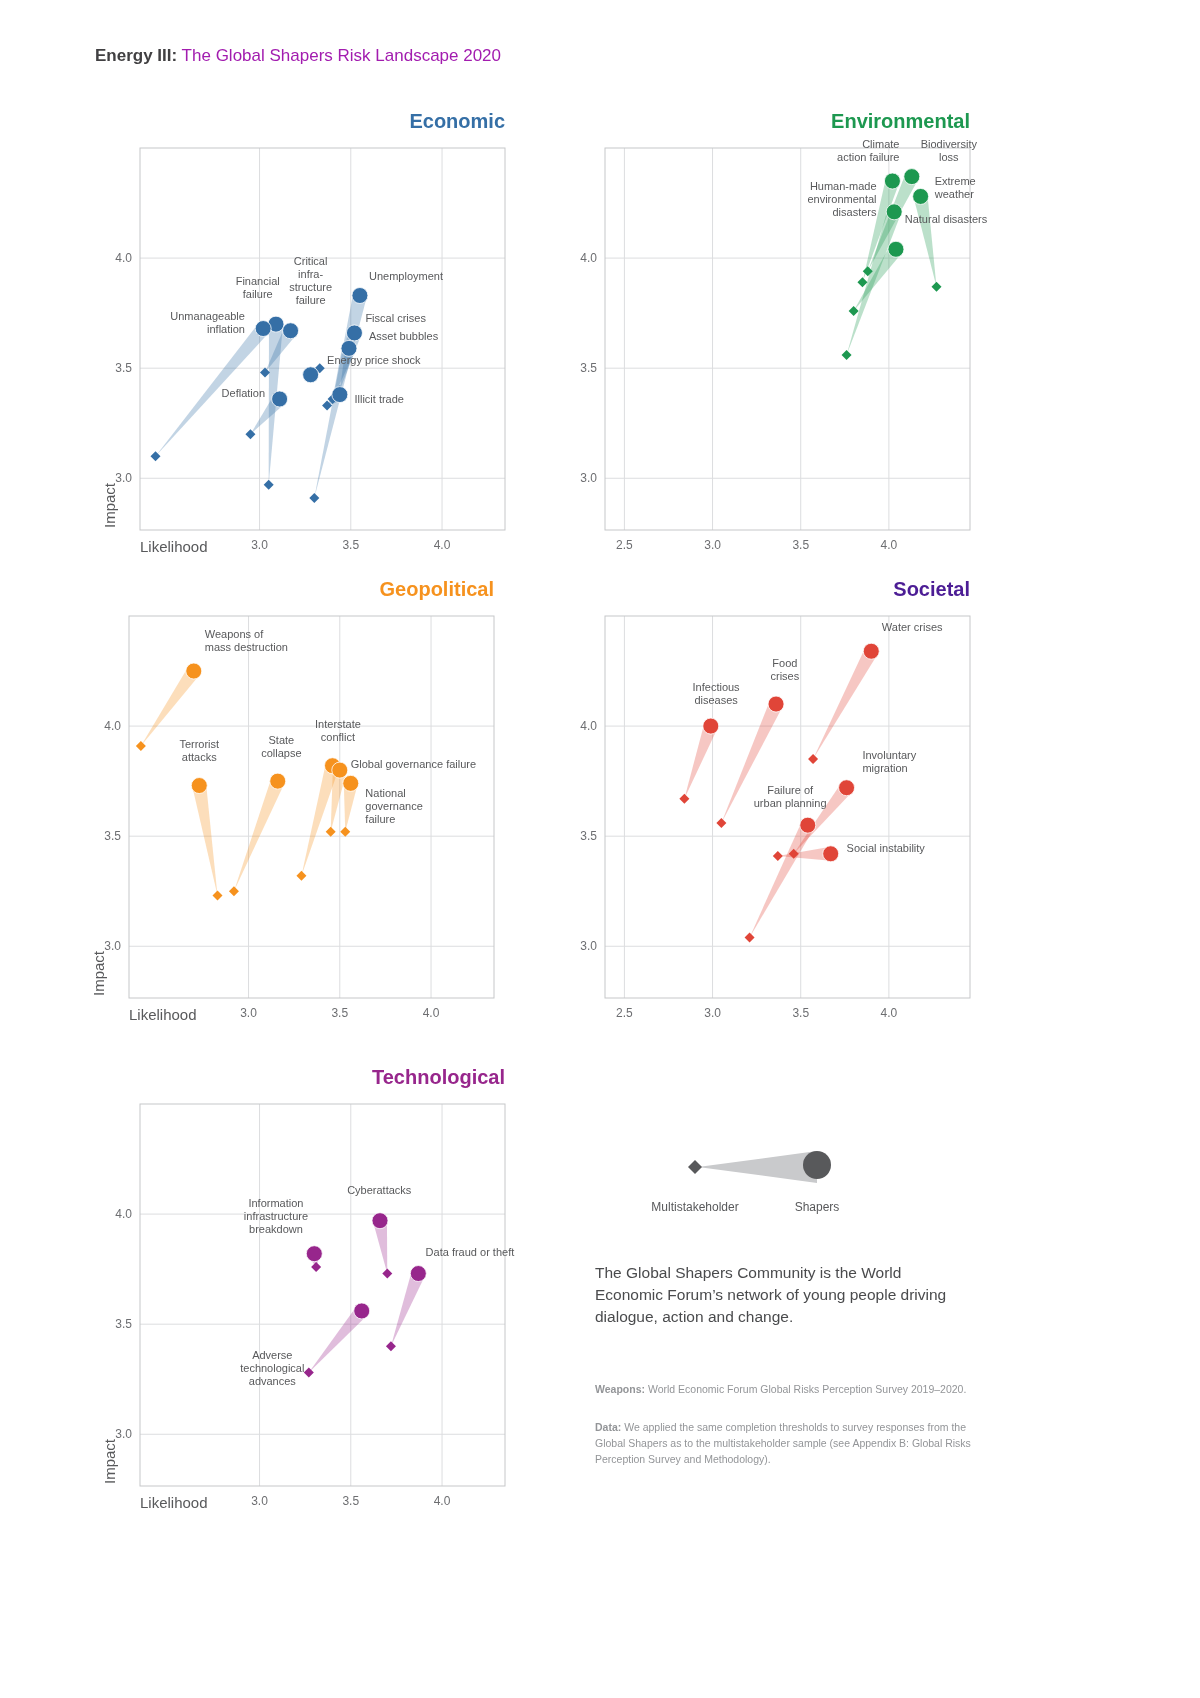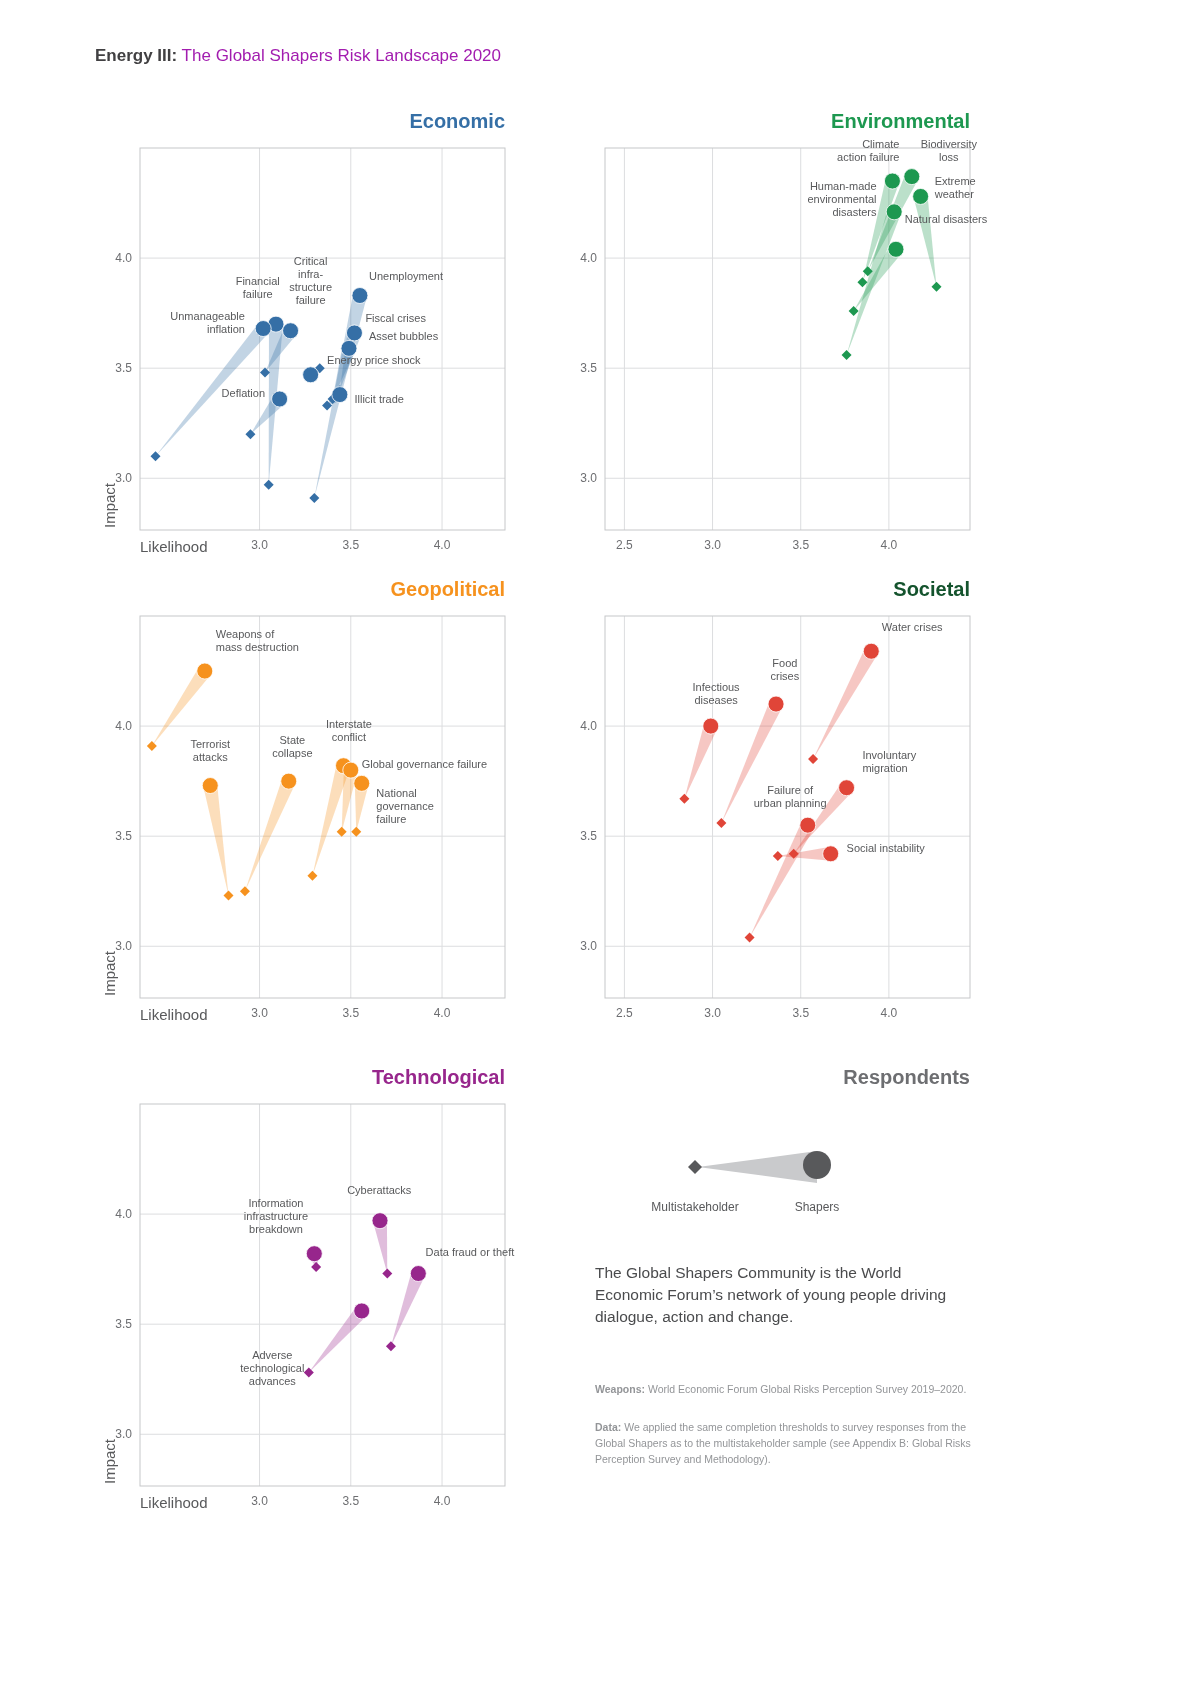--- a/index.html
+++ b/index.html
@@ -5,21 +5,21 @@
   *{margin:0;padding:0;box-sizing:border-box}
   html,body{background:#ffffff}
   body{width:1200px;height:1698px;position:relative;font-family:"Liberation Sans",sans-serif;overflow:hidden}
   .page{position:absolute;inset:0;background:#ffffff}
   .figure-caption{position:absolute;left:95px;top:46px;font-size:17px;color:#414042}
   .fig-label{font-weight:bold;color:#414042}
   .fig-title{font-weight:normal;color:#a21caf}
   .panel{position:absolute;width:440px;height:460px}
   .p-economic{left:95px;top:108px}
   .p-environmental{left:560px;top:108px}
-  .p-geopolitical{left:95px;top:576px}
+  .p-geopolitical{left:84px;top:576px}
   .p-societal{left:560px;top:576px}
   .p-technological{left:95px;top:1064px}
   .p-respondents{left:560px;top:1064px;height:600px}
   .panel-title{position:absolute;left:45px;top:2px;width:365px;text-align:right;font-size:20px;font-weight:bold;color:#58595b}
   .respondents-title{color:#6d6e71}
   .chart-host{position:absolute;left:0;top:0;width:440px;height:460px}
   .grid{stroke:#dcdddf;stroke-width:1}
   .frame{fill:none;stroke:#c6c7c9;stroke-width:1}
   .tick{font-size:12px;font-family:"Liberation Sans",sans-serif;fill:#6d6e71}
   .axlabel{font-size:15px;font-family:"Liberation Sans",sans-serif;fill:#58595b}
@@ -196,21 +196,21 @@
           <text x="253.96250000000003" y="152.2881844380403" text-anchor="middle" class="rlabel">Interstate</text>
           <text x="253.96250000000003" y="165.2881844380403" text-anchor="middle" class="rlabel">conflict</text>
           <text x="266.7375" y="191.91930835734868" text-anchor="start" class="rlabel">Global governance failure</text>
           <text x="281.33750000000003" y="220.54178674351584" text-anchor="start" class="rlabel">National</text>
           <text x="281.33750000000003" y="233.54178674351584" text-anchor="start" class="rlabel">governance</text>
           <text x="281.33750000000003" y="246.54178674351584" text-anchor="start" class="rlabel">failure</text>
         </svg></div>
   </section>
 
   <section class="panel p-societal">
-    <div class="panel-title" style="color: #14532d;">Societal</div>
+    <div class="panel-title" style="color: #4c1d95;">Societal</div>
     <div class="chart-host"><svg width="440" height="460" viewBox="0 0 440 460">
           <line x1="64.39613526570047" y1="40" x2="64.39613526570047" y2="422" class="grid"></line>
           <text x="64.39613526570047" y="441" text-anchor="middle" class="tick">2.5</text>
           <line x1="152.56038647342996" y1="40" x2="152.56038647342996" y2="422" class="grid"></line>
           <text x="152.56038647342996" y="441" text-anchor="middle" class="tick">3.0</text>
           <line x1="240.7246376811594" y1="40" x2="240.7246376811594" y2="422" class="grid"></line>
           <text x="240.7246376811594" y="441" text-anchor="middle" class="tick">3.5</text>
           <line x1="328.8888888888889" y1="40" x2="328.8888888888889" y2="422" class="grid"></line>
           <text x="328.8888888888889" y="441" text-anchor="middle" class="tick">4.0</text>
           <line x1="45" y1="370.25936599423636" x2="410" y2="370.25936599423636" class="grid"></line>
@@ -286,21 +286,20 @@
           <text x="180.96249999999995" y="156.48126801152733" text-anchor="middle" class="rlabel">infrastructure</text>
           <text x="180.96249999999995" y="169.48126801152733" text-anchor="middle" class="rlabel">breakdown</text>
           <text x="330.61250000000007" y="191.91930835734868" text-anchor="start" class="rlabel">Data fraud or theft</text>
           <text x="177.31249999999994" y="295.40057636887616" text-anchor="middle" class="rlabel">Adverse</text>
           <text x="177.31249999999994" y="308.40057636887616" text-anchor="middle" class="rlabel">technological</text>
           <text x="177.31249999999994" y="321.40057636887616" text-anchor="middle" class="rlabel">advances</text>
         </svg></div>
   </section>
 
   <section class="panel p-respondents">
-    <div class="panel-title respondents-title">Respondents</div>
 
     <svg class="legend-svg" width="440" height="170" viewBox="0 0 440 170">
       <polygon points="138,103 257,87 257,119" fill="#c9cacc"></polygon>
       <polygon points="135,96 142,103 135,110 128,103" fill="#58595b"></polygon>
       <circle cx="257" cy="101" r="14" fill="#58595b"></circle>
       <text x="135" y="147" text-anchor="middle" class="legend-label">Multistakeholder</text>
       <text x="257" y="147" text-anchor="middle" class="legend-label">Shapers</text>
     </svg>
 
     <p class="statement">The Global Shapers Community is the World Economic Forum’s network of young people driving dialogue, action and change.</p>

